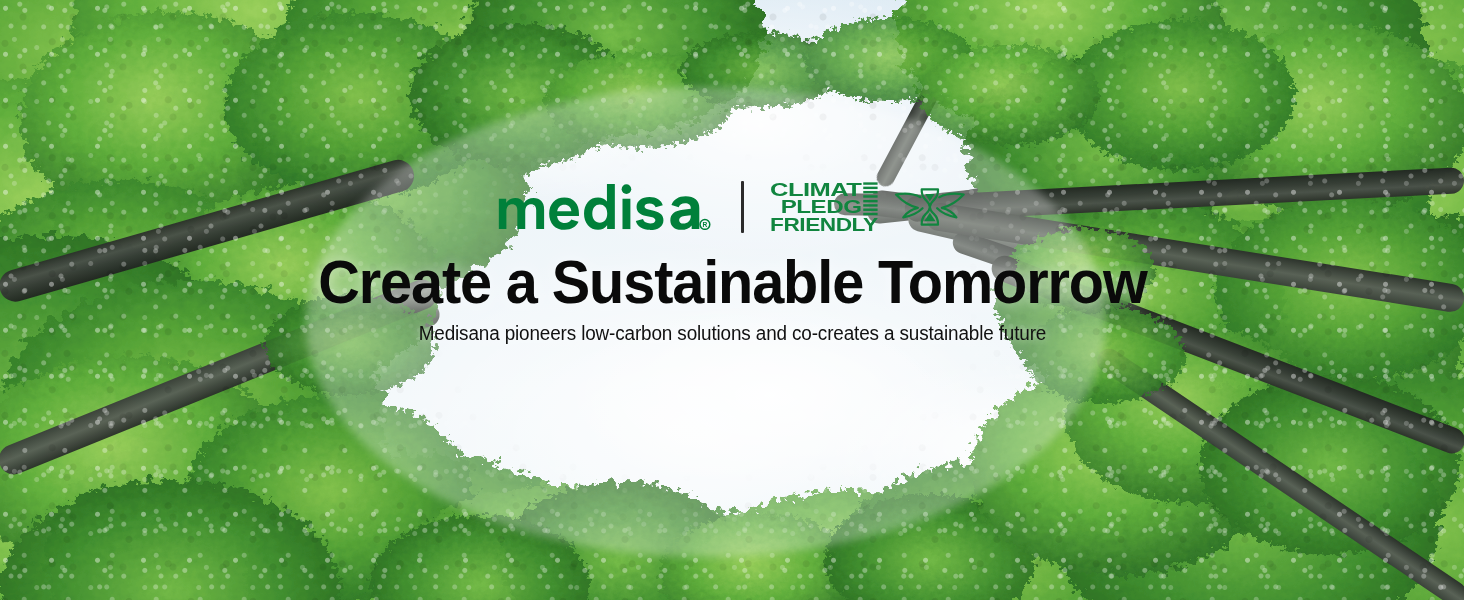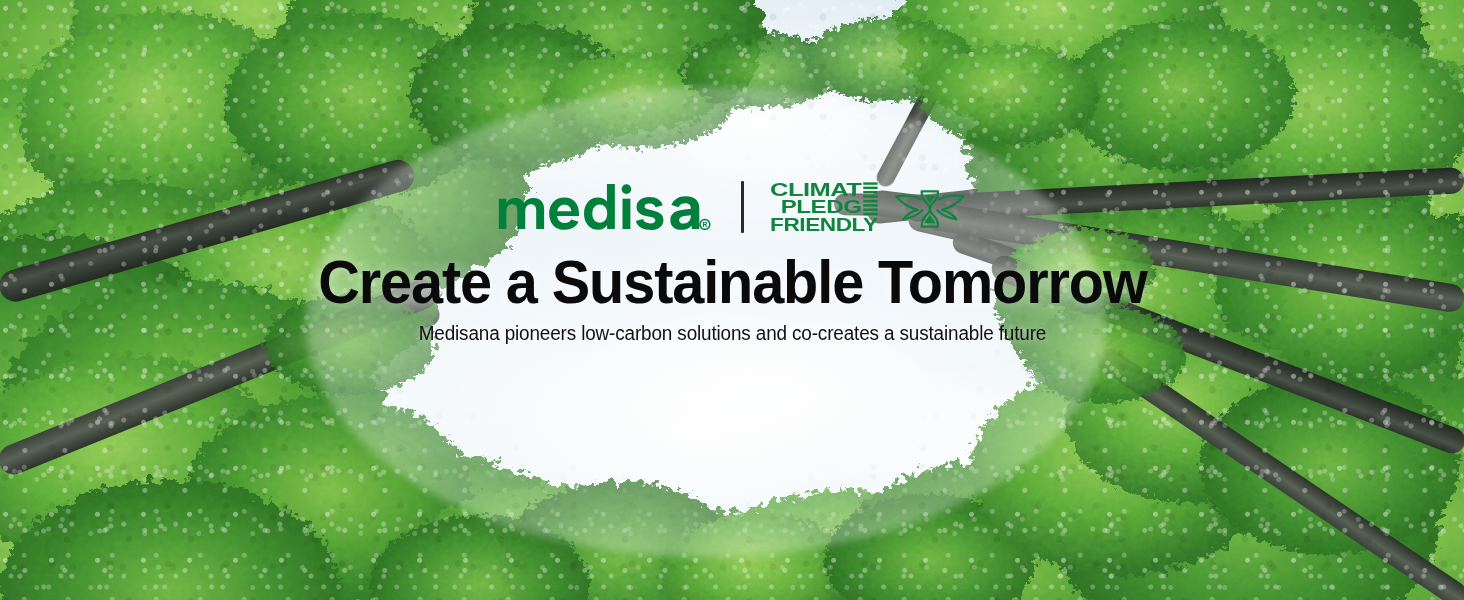--- a/index.html
+++ b/index.html
@@ -71,21 +71,21 @@
   .medisana-wordmark {
     display:block;
     height:46px;
   }
   .logo-divider {
     width:3px; height:52px;
     background:#2b2b2b;
     margin:0 26px 0 30px;
     border-radius:1px;
   }
-  .cpf-lockup { display:flex; align-items:flex-end; gap:14px; }
+  .cpf-lockup { display:flex; align-items:center; gap:14px; }
   .cpf-text { display:block; height:52px; }
   .cpf-bird { display:block; height:48px; }
 
   .headline {
     margin-top:12px;
     font-family:"Liberation Sans", sans-serif;
     font-weight:700;
     font-size:62px;
     line-height:1.02;
     letter-spacing:-1.2px;

